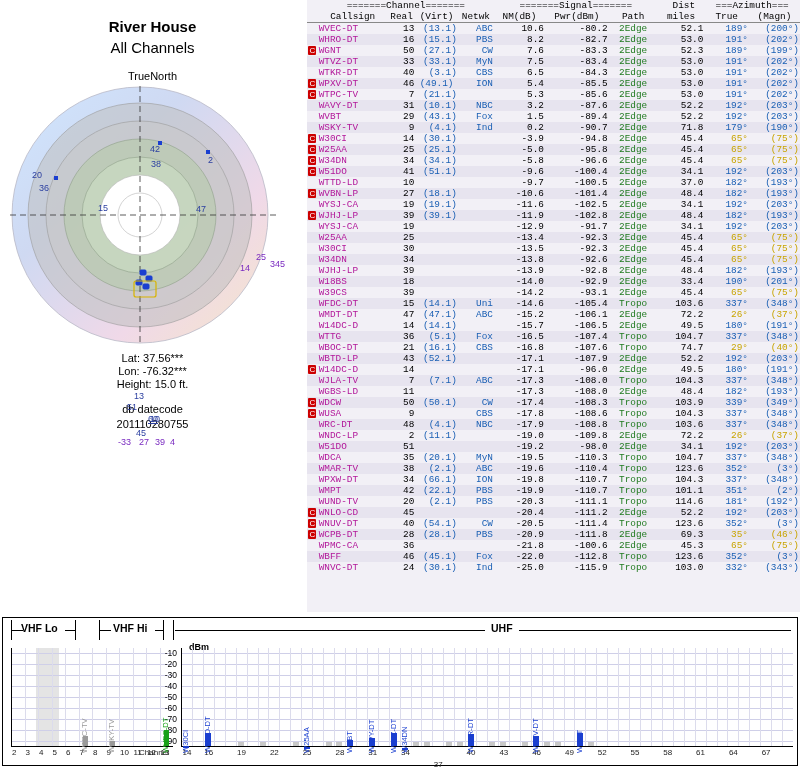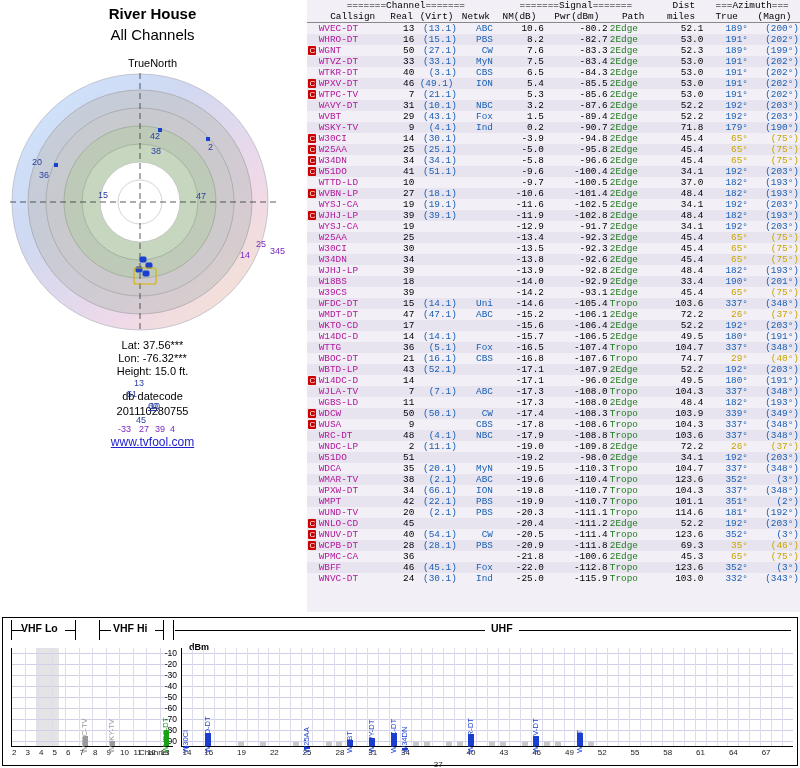--- a/index.html
+++ b/index.html
@@ -4,21 +4,21 @@
 <style>
   * { box-sizing: border-box; }
   html, body { margin:0; padding:0; }
   body {
     width:800px; height:768px; background:#ffffff;
     font-family:"Liberation Sans", sans-serif;
     font-size:11px; color:#000; position:relative; overflow:hidden;
   }
   
   #left-panel { position:absolute; left:0; top:0; width:305px; height:612px; }
-  #title-block { text-align:center; padding-top:5px; }
+  #title-block { text-align:center; padding-top:18px; }
   #title-block .t1 { font-size:15px; font-weight:bold; }
   #title-block .t2 { font-size:15px; font-weight:normal; margin-top:4px;}
   #truenorth { text-align:center; font-size:11px; margin-top:14px; }
 
   #polar-wrap { position:relative; width:305px; height:262px; margin-top:2px; }
   #polar { position:absolute; left:10px; top:0; width:270px; height:262px; }
 
   #search-criteria { text-align:center; margin-top:6px; }
   #search-criteria .sc-title { font-weight:bold; font-size:12px; text-decoration:underline; }
   #search-criteria .sc-line { font-size:11px; margin-top:1px; }
@@ -37,21 +37,21 @@
   table.sig td, table.sig th { padding:0 1px; white-space:pre; font-weight:normal; }
   .hdr-group td { text-align:center; font-family:"Liberation Mono", monospace; font-size:9.4px; }
   .hdr-col td { text-align:center; border-bottom:1px solid #888; }
   .c-cc { width:9px; text-align:center; }
   .c-call { width:66px; text-align:left; }
   .c-real { width:26px; text-align:right; }
   .c-virt { width:40px; text-align:right; }
   .c-netwk { width:34px; text-align:right; }
   .c-nm { width:48px; text-align:right; }
   .c-pwr { width:60px; text-align:right; }
-  .c-path { width:46px; text-align:left; }
+  .c-path { width:46px; text-align:center; }
   .c-dist { width:44px; text-align:right; }
   .c-true { width:42px; text-align:right; }
   .c-magn { width:48px; text-align:right; }
 
   .row-alt { background:#e7e4ef; }
   .cc-badge {
     display:inline-block; width:8px; height:9px; line-height:9px;
     background:#cc0000; color:#fff; font-size:8px; text-align:center;
     font-family:"Liberation Sans", sans-serif; border-radius:1px;
   }
@@ -170,23 +170,20 @@
     <div class="sc-line">Lat: 37.56***</div>
     <div class="sc-line">Lon: -76.32***</div>
     <div class="sc-line">Height: 15.0 ft.</div>
   </div>
 
   <div id="datecode">
     <div>db datecode</div>
     <div>201110280755</div>
   </div>
 
-  <div id="site-link">
-    <a href="#">www.tvfool.com</a>
-  </div>
 </div>
 
 <div id="table-panel">
   <table class="sig">
     <thead>
       <tr class="hdr-group">
         <td></td>
         <td colspan="4">=======Channel=======</td>
         <td colspan="3">=======Signal=======</td>
         <td>  Dist </td>
@@ -550,33 +547,20 @@
           <td class="c-call" style="color: rgb(178, 23, 154);">WMDT-DT</td>
           <td class="c-real">47</td>
           <td class="c-virt" style="color: rgb(26, 95, 180);">(47.1)</td>
           <td class="c-netwk" style="color: rgb(26, 95, 180);">ABC</td>
           <td class="c-nm">-15.2</td>
           <td class="c-pwr">-106.1</td>
           <td class="c-path" style="color: rgb(31, 122, 31);">2Edge</td>
           <td class="c-dist">72.2</td>
           <td class="c-true" style="color: rgb(200, 164, 0);">26°</td>
           <td class="c-magn" style="color: rgb(200, 164, 0);">(37°)</td>
-        </tr>
-        <tr class="row-alt">
-          <td class="c-cc"></td>
-          <td class="c-call" style="color: rgb(178, 23, 154);">WKTO-CD</td>
-          <td class="c-real">17</td>
-          <td class="c-virt" style="color: rgb(26, 95, 180);"></td>
-          <td class="c-netwk" style="color: rgb(26, 95, 180);"></td>
-          <td class="c-nm">-15.6</td>
-          <td class="c-pwr">-106.4</td>
-          <td class="c-path" style="color: rgb(31, 122, 31);">2Edge</td>
-          <td class="c-dist">52.2</td>
-          <td class="c-true" style="color: rgb(26, 95, 180);">192°</td>
-          <td class="c-magn" style="color: rgb(26, 95, 180);">(203°)</td>
         </tr>
         <tr>
           <td class="c-cc"></td>
           <td class="c-call" style="color: rgb(178, 23, 154);">W14DC-D</td>
           <td class="c-real">14</td>
           <td class="c-virt" style="color: rgb(26, 95, 180);">(14.1)</td>
           <td class="c-netwk" style="color: rgb(26, 95, 180);"></td>
           <td class="c-nm">-15.7</td>
           <td class="c-pwr">-106.5</td>
           <td class="c-path" style="color: rgb(31, 122, 31);">2Edge</td>

